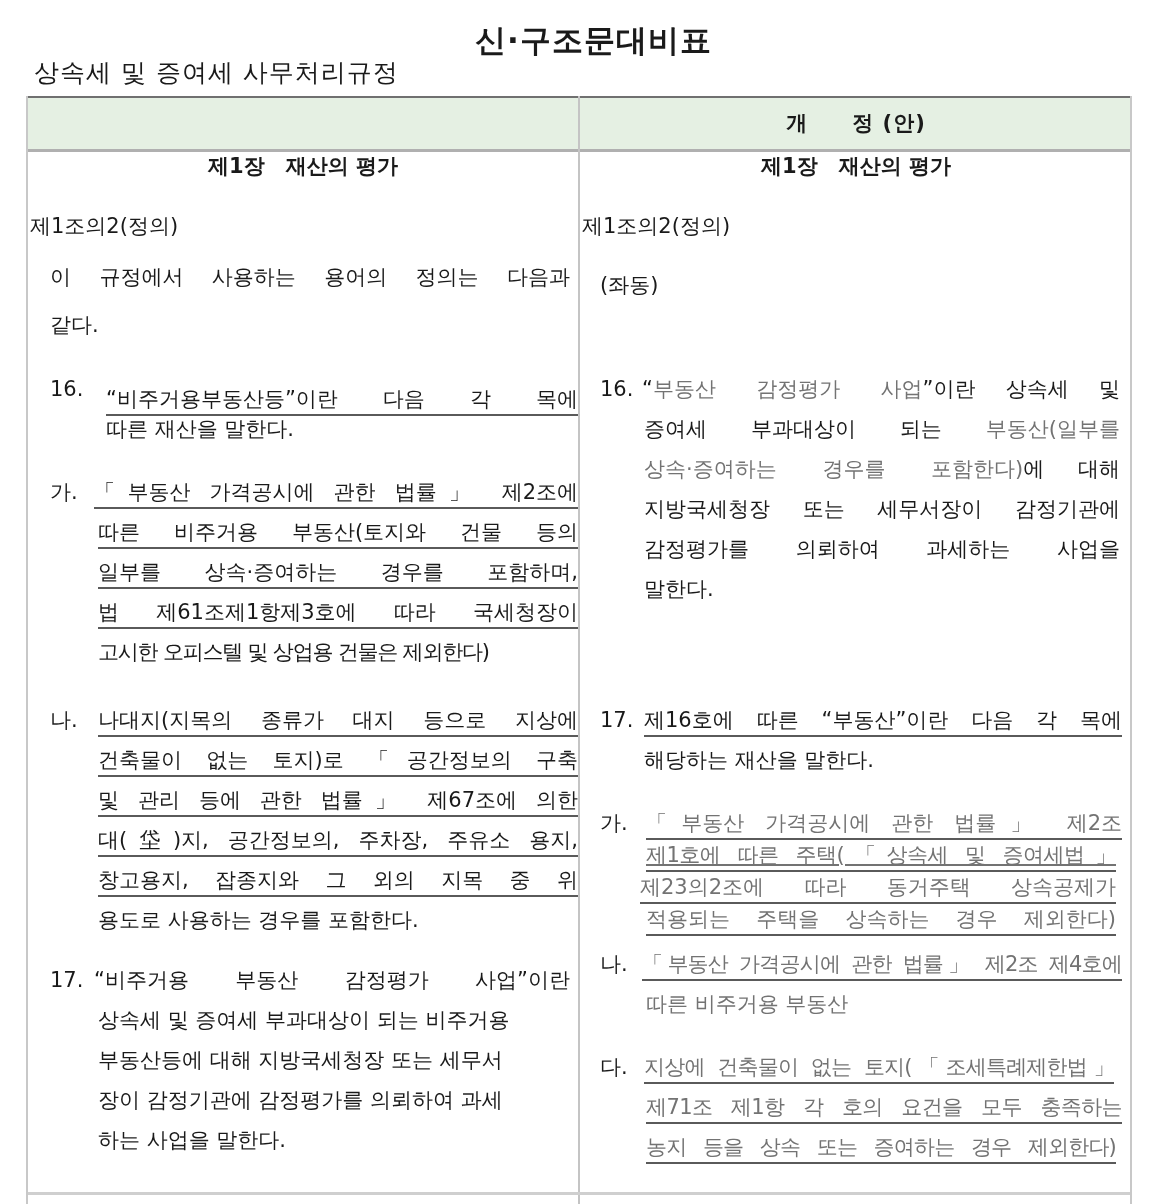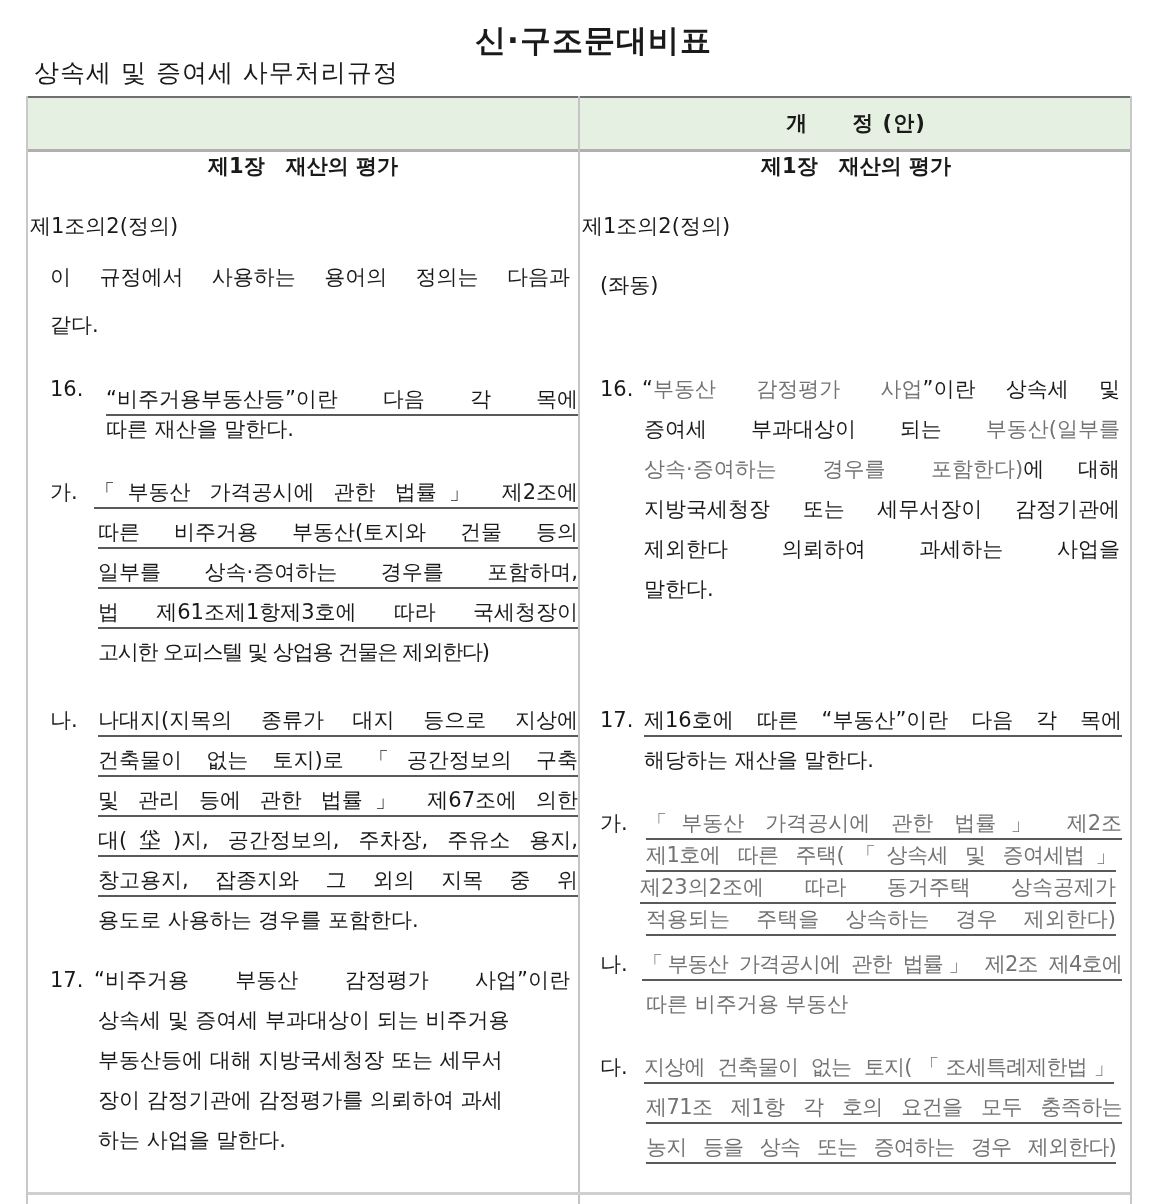--- a/index.html
+++ b/index.html
@@ -143,36 +143,36 @@
     <div class="line" style="left:64px;top:262px;width:476px;">
       <span class="jline"><span style="word-spacing:12px;">증여세 부과대상이 되는 </span><span class="u blue">부동산(일부를</span></span>
     </div>
     <div class="line" style="left:64px;top:302px;width:476px;">
       <span class="jline"><span class="u blue" style="word-spacing:12px;">상속·증여하는 경우를 포함한다)</span><span>에 대해</span></span>
     </div>
     <div class="line" style="left:64px;top:342px;width:476px;">
         <span class="jline">지방국세청장 또는 세무서장이 감정기관에</span>
       </div>
     <div class="line" style="left:64px;top:382px;width:476px;">
-        <span class="jline">제외한다 의뢰하여 과세하는 사업을</span>
+        <span class="jline">감정평가를 의뢰하여 과세하는 사업을</span>
       </div>
     <div class="line" style="left:64px;top:422px;">말한다.</div>
 
     <div class="num u" style="left:20px;top:553px;">17.</div>
     <div class="line ul-line" style="left:64px;top:553px;width:478px;">
         <span class="jline">제16호에 따른 “부동산”이란 다음 각 목에</span>
       </div>
     <div class="line u" style="left:64px;top:593px;">해당하는 재산을 말한다.</div>
 
     <div class="num" style="left:20px;top:656px;">가.</div>
     <div class="line ul-line blue" style="left:66px;top:656px;width:476px;line-height:30px;">
         <span class="jline">「부동산 가격공시에 관한 법률」 제2조</span>
       </div>
     <div class="line ul-line blue" style="left:66px;top:688px;width:470px;line-height:30px;">
-        <span class="jline" style="letter-spacing:-0.5px;">제1호에 따른 주택(「상속세 및 증여세법」</span>
+        <span class="jline" style="letter-spacing:-0.5px;text-decoration:underline;">제1호에 따른 주택(「상속세 및 증여세법」</span>
       </div>
     <div class="line ul-line blue" style="left:60px;top:720px;width:476px;line-height:30px;">
         <span class="jline">제23의2조에 따라 동거주택 상속공제가</span>
       </div>
     <div class="line ul-line blue" style="left:66px;top:752px;width:470px;line-height:30px;">
         <span class="jline">적용되는 주택을 상속하는 경우 제외한다)</span>
       </div>
 
     <div class="num" style="left:20px;top:797px;">나.</div>
     <div class="line ul-line blue" style="left:62px;top:797px;width:480px;letter-spacing:-0.8px;">

